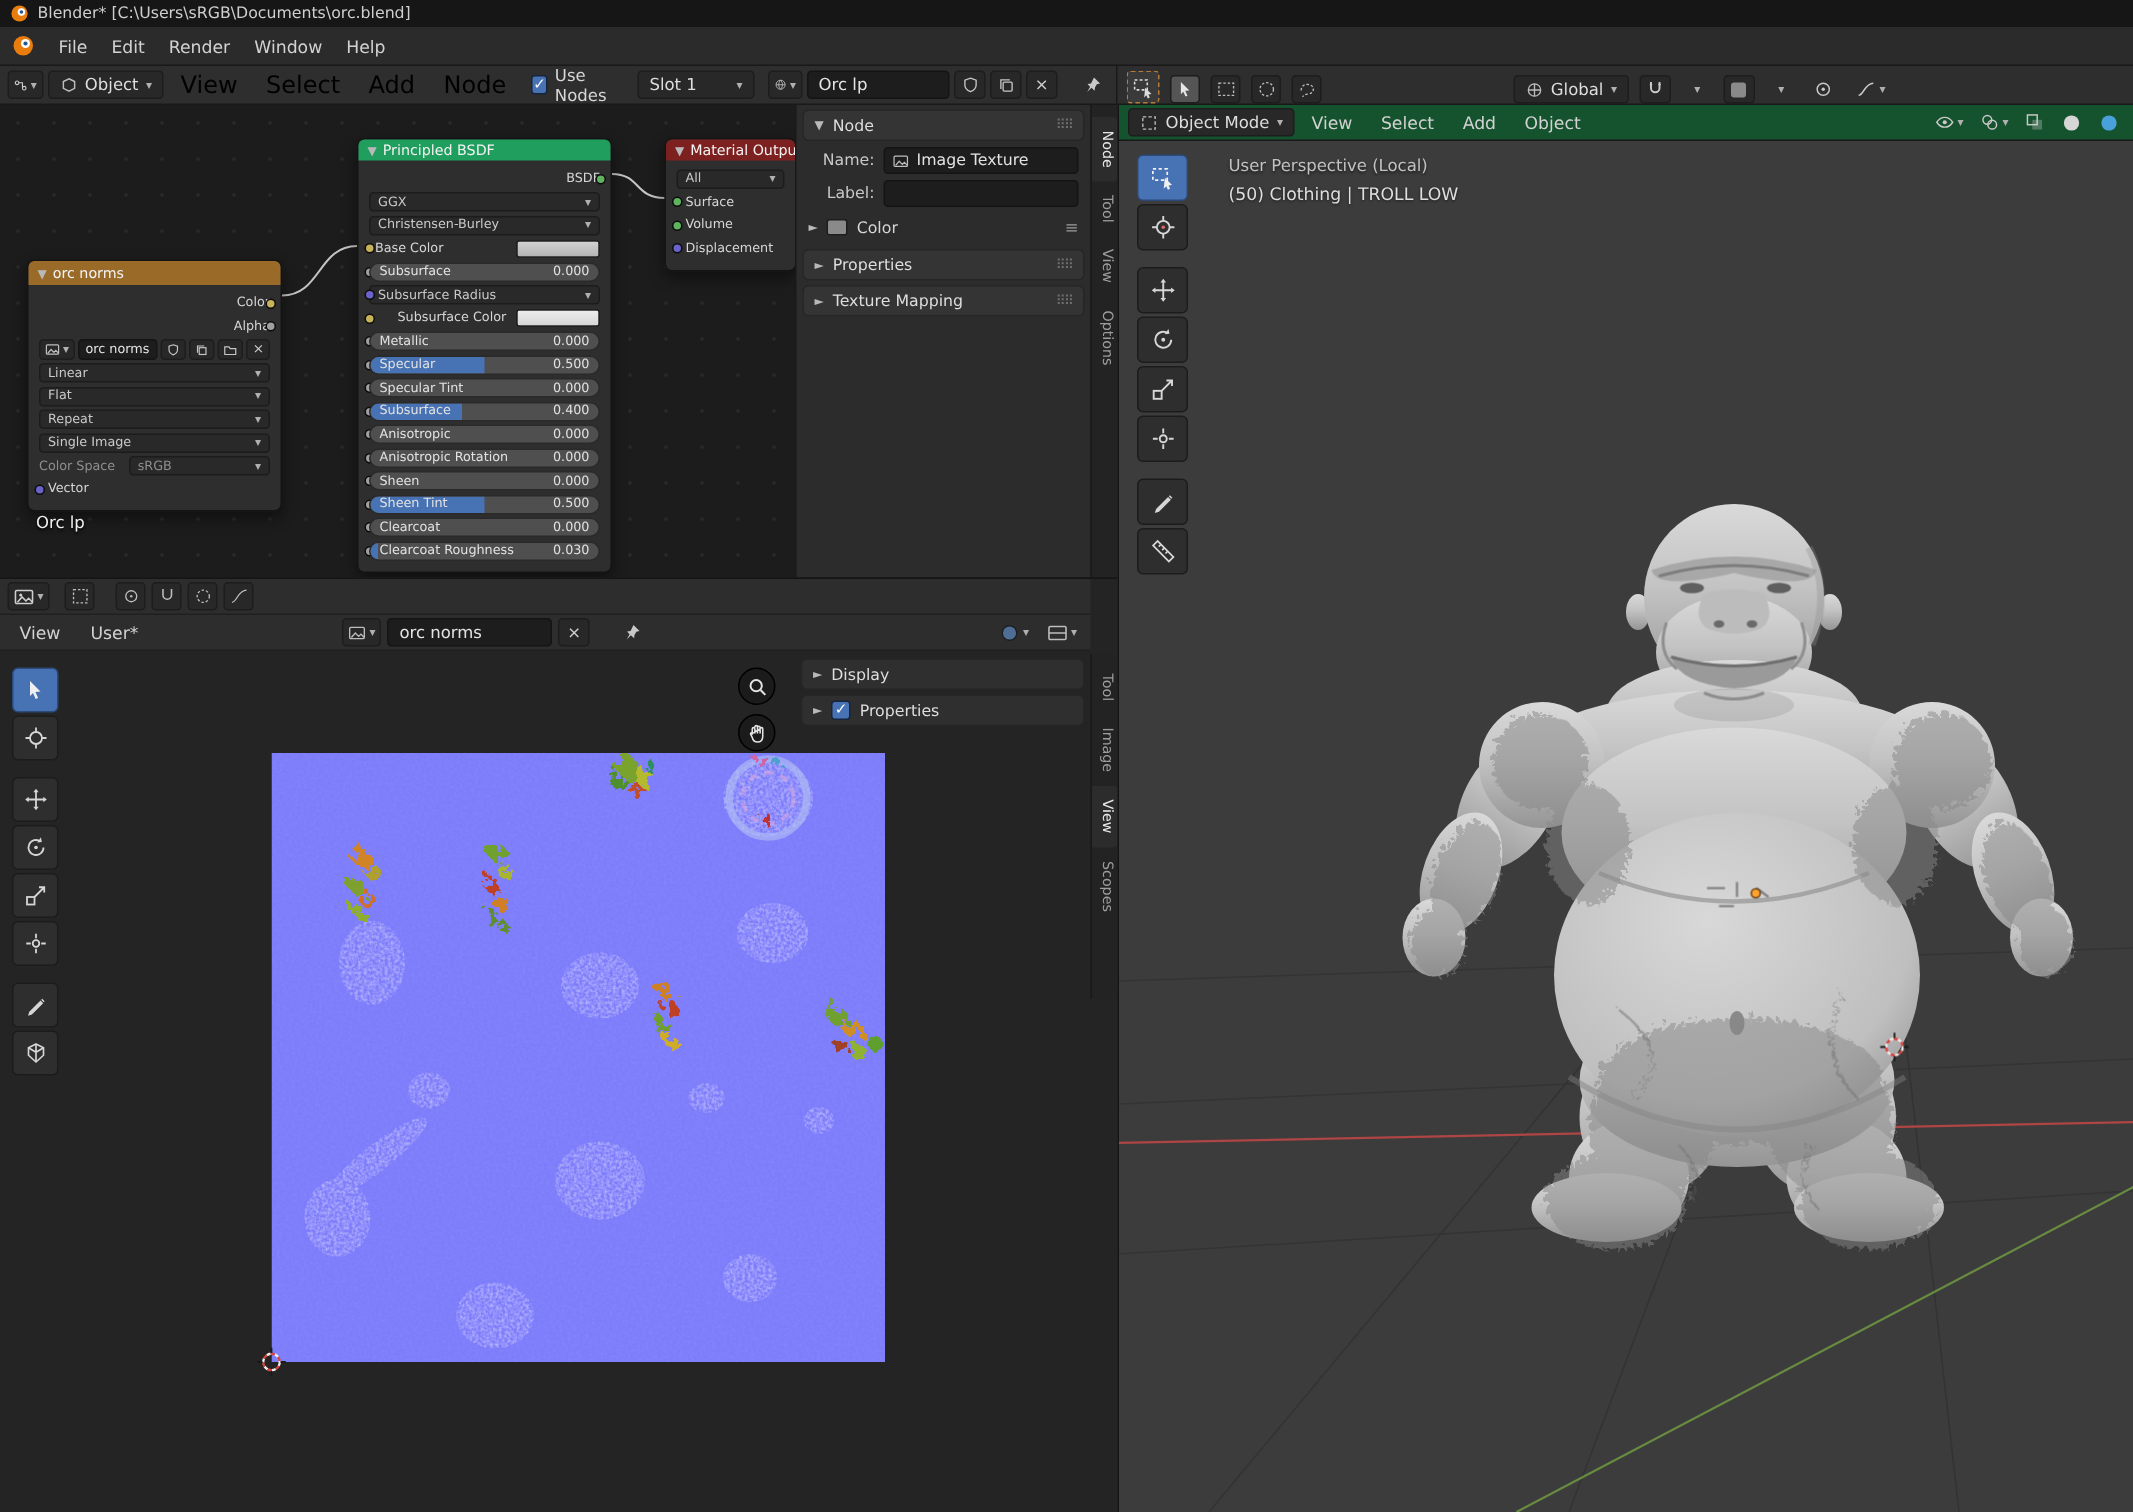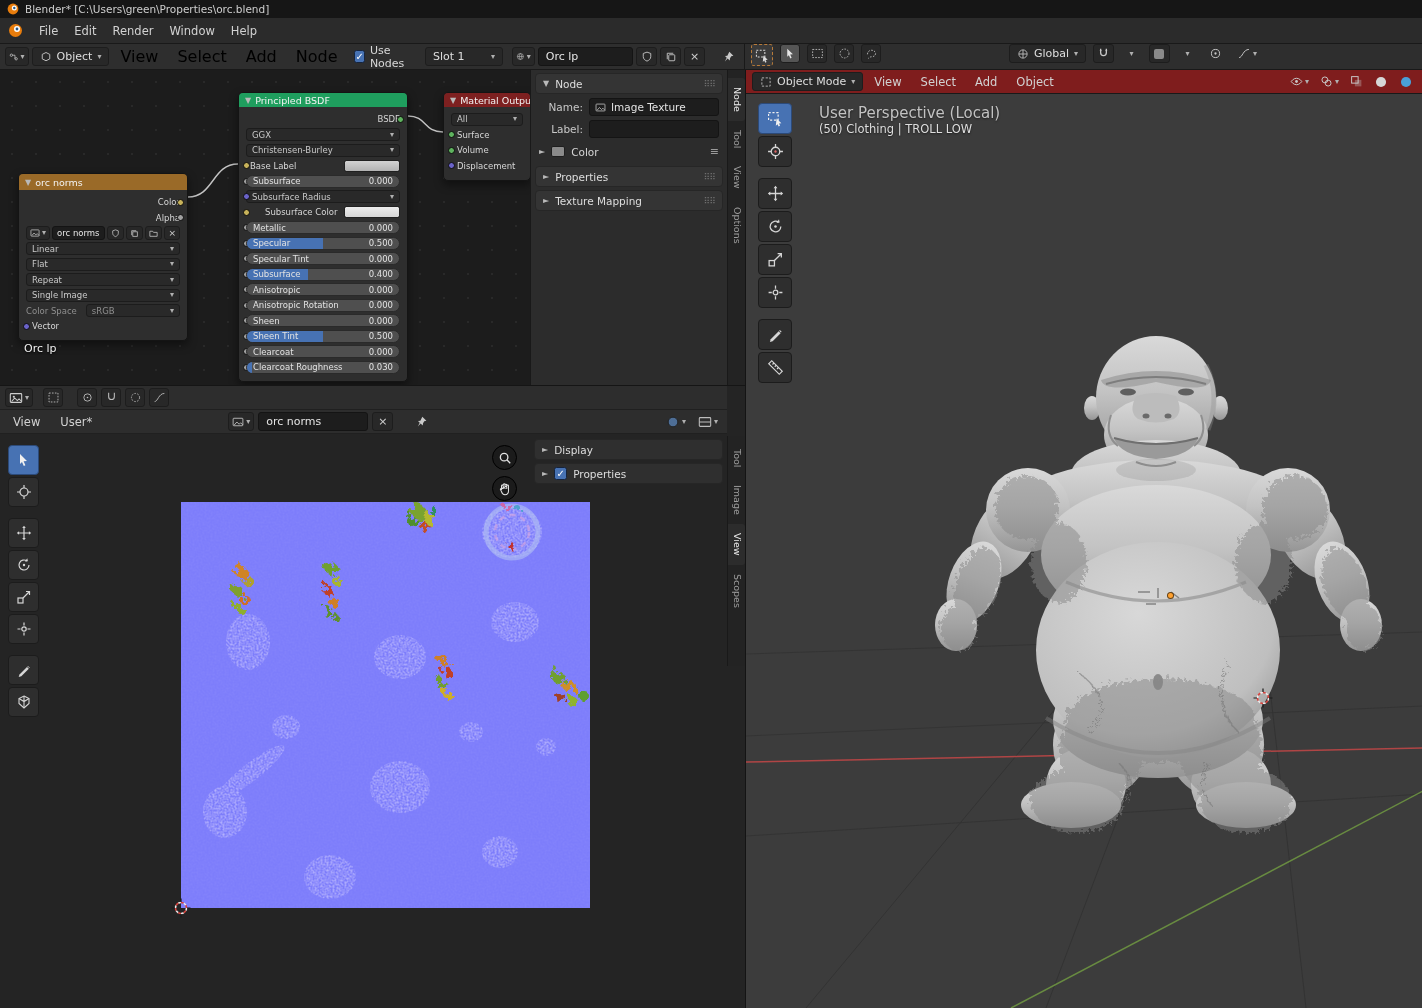--- a/index.html
+++ b/index.html
@@ -9,21 +9,21 @@
 svg{display:block}
 
 #titlebar{position:absolute;left:0;top:0;width:1422px;height:18px;background:#161616;display:flex;align-items:center;gap:6px;padding:0 7px;color:#cfcfcf;font-size:10.5px}
 #topbar{position:absolute;left:0;top:18px;width:1422px;height:26px;background:#2b2b2b;border-bottom:1px solid #191919;display:flex;align-items:stretch;color:#d2d2d2;font-size:11.5px}
 .menu{display:flex;align-items:center;padding:0 8px;cursor:default}
 #wstabs{display:flex;align-items:stretch;margin-left:16px}
 .wstab{display:flex;align-items:center;padding:0 11px;color:#9f9f9f;border-right:1px solid #232323}
 .wstab.active{background:#3e3e3e;color:#efefef;border-radius:5px 5px 0 0}
 #toolheader{position:absolute;left:0;top:44px;width:1422px;height:26px;background:#2e2e2e;border-bottom:1px solid #191919;display:flex}
 #th-left{width:745px;display:flex;align-items:center;gap:3px;padding:0 5px;border-right:1px solid #191919}
-#th-right{flex:1;display:flex;align-items:flex-start;gap:7px;padding:0 6px}
+#th-right{flex:1;display:flex;align-items:flex-end;gap:7px;padding:0 6px}
 .hdd{display:inline-flex;align-items:center;gap:5px;background:#282828;border:1px solid #1d1d1d;border-radius:3px;height:19px;padding:0 7px;color:#dedede;font-size:11px;white-space:nowrap}
 .hbtn{display:inline-flex;align-items:center;justify-content:center;gap:2px;background:#282828;border:1px solid #1d1d1d;border-radius:3px;height:19px;min-width:21px;padding:0 3px;color:#cfcfcf}
 .hbtn.flat{background:transparent;border-color:transparent}
 .field{display:inline-flex;align-items:center;gap:4px;background:#1d1d1d;border:1px solid #141414;border-radius:3px;height:19px;padding:0 7px;color:#e4e4e4;font-size:11px}
 .arr{font-size:8px;color:#b0b0b0;line-height:1}
 .cb{width:13px;height:13px;border-radius:2.5px;background:#4772b3;border:1px solid #16243d;color:#fff;font-size:10px;line-height:12px;text-align:center;display:inline-block}
 .toolico{width:22px;height:22px;background:#3a3a3a;border:1px dashed #b87b3a;border-radius:3px;display:inline-flex;align-items:center;justify-content:center}
 .mico{width:20px;height:19px;background:#282828;border:1px solid #1d1d1d;border-radius:3px;display:inline-flex;align-items:center;justify-content:center}
 .mico.on{background:#555}
 
@@ -60,40 +60,40 @@
 .tcol{position:absolute;display:flex;flex-direction:column;gap:2px}
 .tbtn{width:31px;height:30px;background:#2e2e2e;border:1px solid #1c1c1c;border-radius:4px;display:flex;align-items:center;justify-content:center}
 .tbtn.big{width:34px;height:31px}
 .tbtn.active{background:#4772b3;border-color:#2c4a79}
 .tgap{height:7px}
 
 #uvh1,#uvh2{position:absolute;left:0;width:727px;height:24px;background:#2d2d2d;display:flex;align-items:center;gap:4px;padding:0 5px;color:#d2d2d2;font-size:11.5px;border-bottom:1px solid #202020}
 #uvh1{top:0}#uvh2{top:24px}
 .zoombtn{position:absolute;width:25px;height:25px;border-radius:50%;background:rgba(26,26,26,.88);border:1px solid #000;display:flex;align-items:center;justify-content:center}
 
-#vph{position:absolute;left:0;top:0;width:677px;height:24px;background:#7f1d1d;border-bottom:1px solid #191919;display:flex;align-items:center;gap:3px;padding:0 6px;color:#d2d2d2;font-size:11.5px}
-.ovl1{position:absolute;left:73px;top:34px;color:#c2c2c2;font-size:15px;text-shadow:0 1px 2px #00000088}
+#vph{position:absolute;left:0;top:0;width:677px;height:24px;background:#14532d;border-bottom:1px solid #191919;display:flex;align-items:center;gap:3px;padding:0 6px;color:#d2d2d2;font-size:11.5px}
+.ovl1{position:absolute;left:73px;top:34px;color:#c2c2c2;font-size:11px;text-shadow:0 1px 2px #00000088}
 .ovl2{position:absolute;left:73px;top:52px;color:#dedede;font-size:11.5px;text-shadow:0 1px 2px #00000088}
 .origin-dot{position:absolute;width:7px;height:7px;border-radius:50%;background:#ffa12f;border:1px solid #00000099}
 .capt{position:absolute;color:#f0f0f0;font-size:11px;text-shadow:0 1px 2px #000}
 </style>
 </head>
 <body>
 
 <div id="app">
 
   <div id="titlebar">
     <span>
       <svg width="12" height="12" viewBox="0 0 12 12">
           <circle cx="6" cy="6" r="5.4" fill="#e87d0d"></circle>
           <circle cx="7.3" cy="5" r="2.5" fill="#fff"></circle>
           <circle cx="7.3" cy="5" r="1.2" fill="#265787"></circle>
         </svg>
     </span>
-    <span>Blender* [C:\Users\green\Properties\orc.blend]</span>
+    <span>Blender* [C:\Users\sRGB\Documents\orc.blend]</span>
   </div>
 
   <div id="topbar">
     <span class="menu">
       <svg width="15" height="15" viewBox="0 0 15 15">
           <circle cx="7.5" cy="7.5" r="6.5" fill="#e87d0d"></circle>
           <circle cx="9" cy="6" r="3" fill="#fff"></circle>
           <circle cx="9" cy="6" r="1.4" fill="#265787"></circle>
         </svg>
     </span>
@@ -339,21 +339,21 @@
         </div>
         <div class="nrow">
           <span class="ndd">
               <span>Christensen-Burley</span>
               <span class="arr">▾</span>
             </span>
         </div>
 
         <div class="nrow" style="gap:5px">
           <span class="socket s-l s-yel" style="left:-3.5px"></span>
-          <span class="nlab" style="margin-left:4px;flex:1">Base Label</span>
+          <span class="nlab" style="margin-left:4px;flex:1">Base Color</span>
           <span class="swatch"></span>
         </div>
         <div class="nrow">
           <span class="socket s-l s-gry" style="left:-3.5px"></span>
           <span class="slider">
               <span class="fillbar" style="width: 0%;"></span>
               <span>Subsurface</span>
               <span>0.000</span>
             </span>
         </div>

